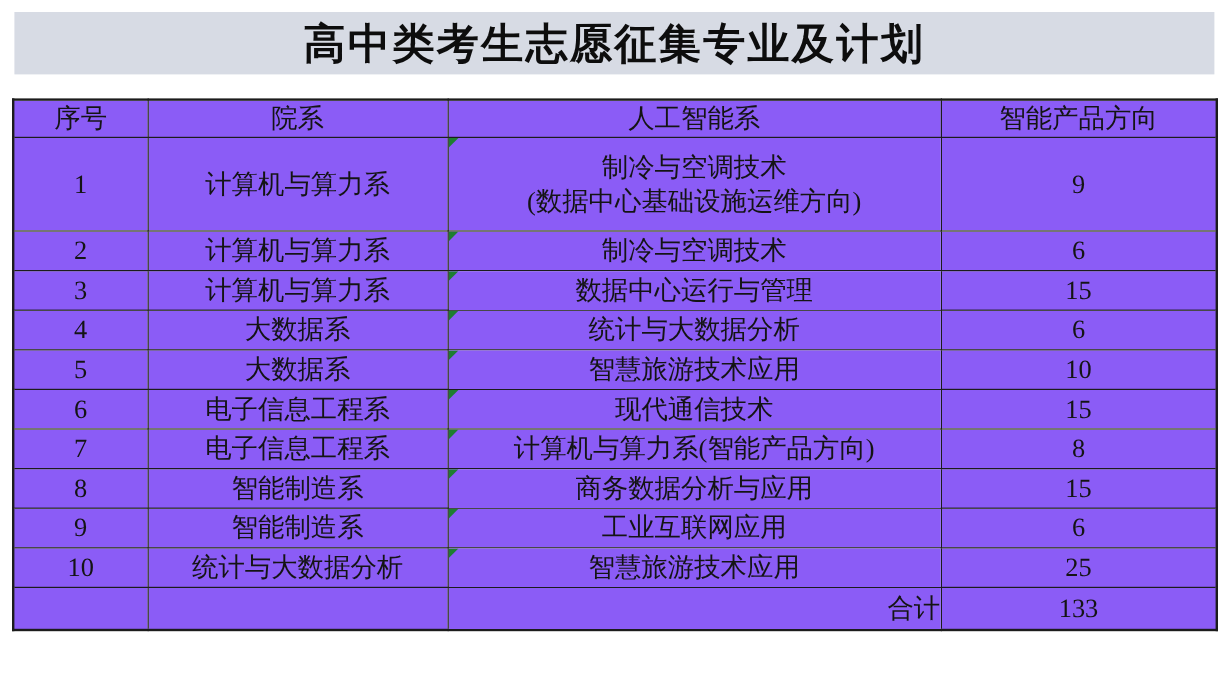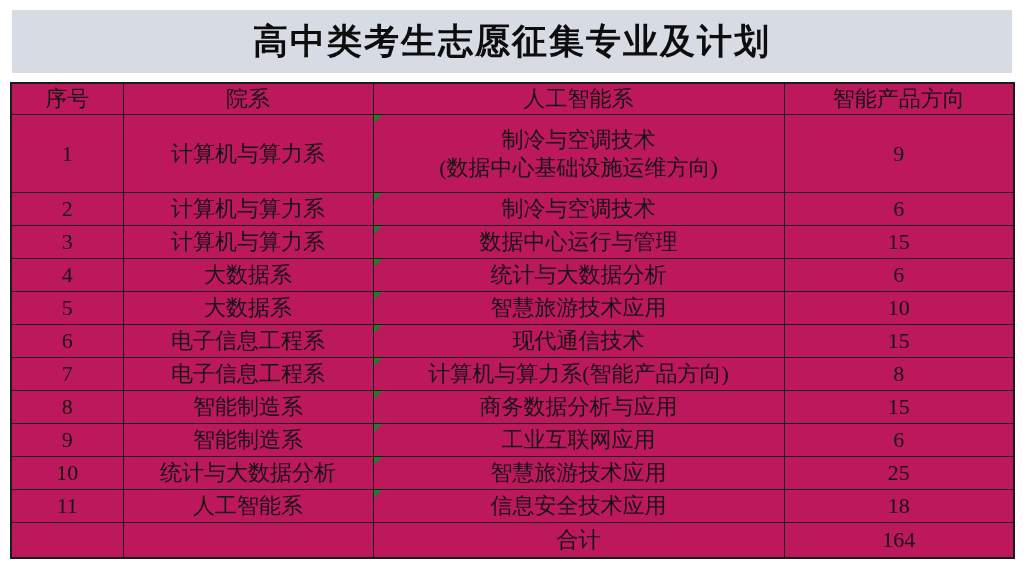--- a/index.html
+++ b/index.html
@@ -2,43 +2,43 @@
 <html><head>
 <meta charset="utf-8">
 <style>
   html,body{margin:0;padding:0;}
   body{
     width:1024px;height:570px;position:relative;background:#ffffff;
     font-family:"Liberation Serif","DejaVu Serif",serif;color:#141414;
     overflow:hidden;
   }
   .title-block{
-    position:absolute;left:12px;top:10px;width:1000px;height:63px;
+    position:absolute;left:12px;top:10px;width:1000px;height:52px;
     background:#d7dbe4;display:flex;align-items:center;justify-content:center;
   }
   .title-text{
     font-size:35px;font-weight:bold;letter-spacing:2px;color:#0d0d0d;
     white-space:nowrap;
   }
   table.plan{
     position:absolute;left:10px;top:82px;width:1003px;
     border-collapse:collapse;table-layout:fixed;
     border:2.5px solid #1c1c1c;
   }
   table.plan td{
-    background:#be185d;border:1.6px solid #1c1c1c;
+    background:#8b5cf6;border:1.6px solid #1c1c1c;
     font-size:22px;padding:0;vertical-align:middle;overflow:hidden;
   }
   tr.hdr{height:29px;}
   tr.r{height:33px;}
   tr.r-tall{height:78px;}
   tr.r-total{height:35px;}
   .c-center{text-align:center;}
   .c-major{text-align:center;position:relative;padding-left:5px;}
-  .c-major-center{text-align:center;position:relative;}
+  .c-major-center{text-align:right;position:relative;}
   .mline{display:block;line-height:1.25;}
   .tri{
     position:absolute;top:0;left:0;width:0;height:0;
     border-top:8px solid #1e7d31;border-right:8px solid transparent;
   }
 </style>
 </head>
 <body>
 
 <div class="title-block">
@@ -154,30 +154,21 @@
     <tr class="r">
       <td class="c-center">10</td>
       <td class="c-center">统计与大数据分析</td>
       <td class="c-major">
         <span class="tri"></span>
         <span class="mline">智慧旅游技术应用</span>
       </td>
       <td class="c-center">25</td>
     </tr>
 
-    <tr class="r">
-      <td class="c-center">11</td>
-      <td class="c-center">人工智能系</td>
-      <td class="c-major">
-        <span class="tri"></span>
-        <span class="mline">信息安全技术应用</span>
-      </td>
-      <td class="c-center">18</td>
-    </tr>
 
     <tr class="r-total">
       <td class="c-center"></td>
       <td class="c-center"></td>
       <td class="c-major-center">合计</td>
-      <td class="c-center">164</td>
+      <td class="c-center">133</td>
     </tr>
   </tbody>
 </table>
 
 </body></html>

